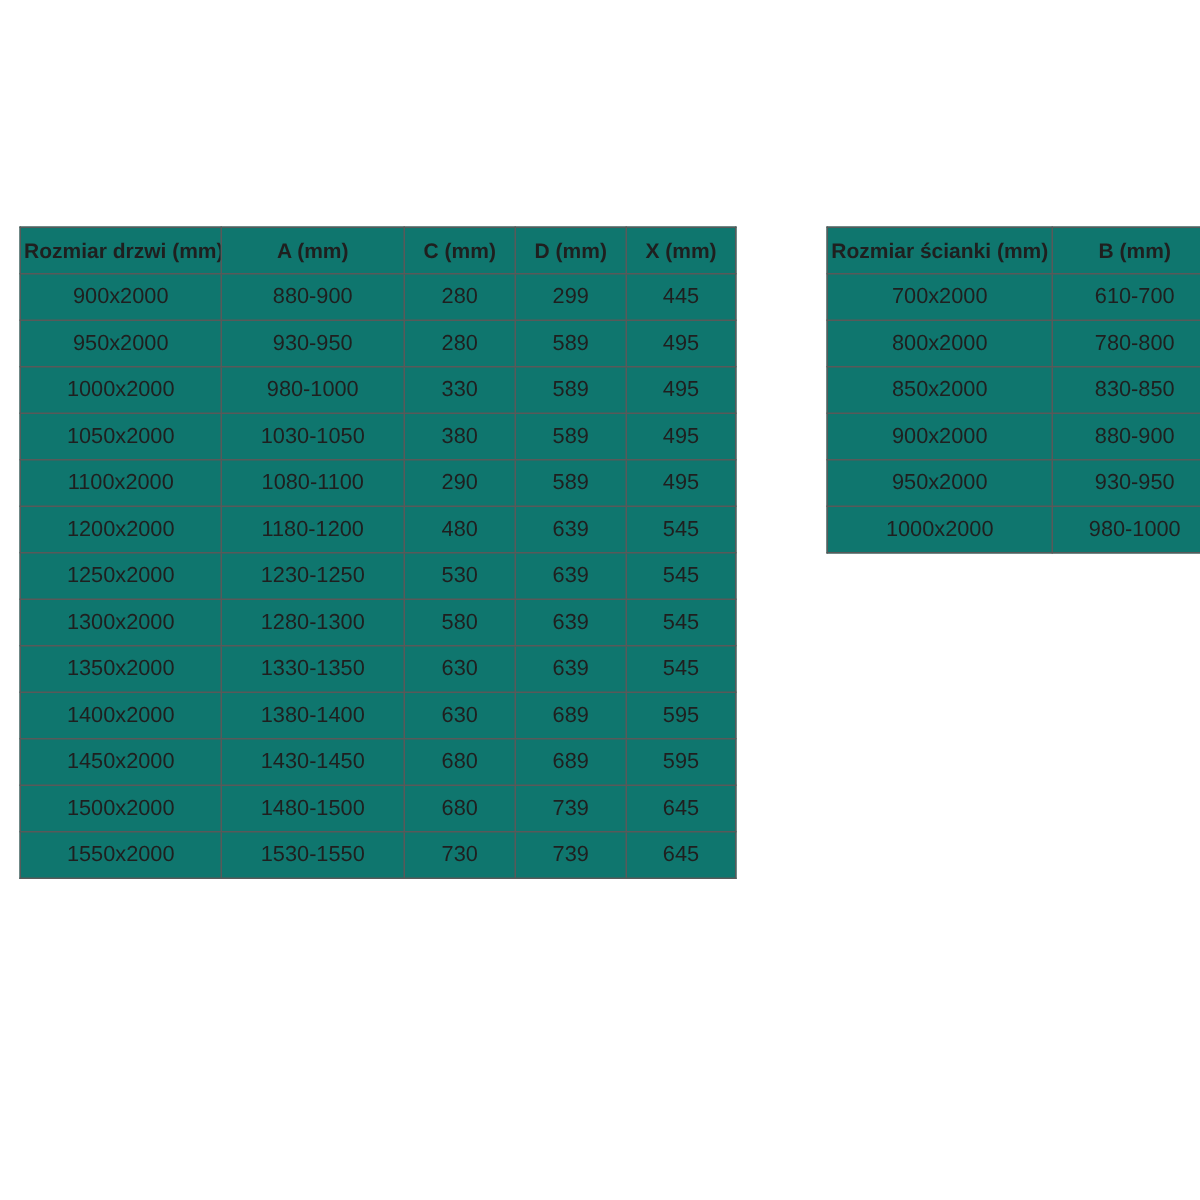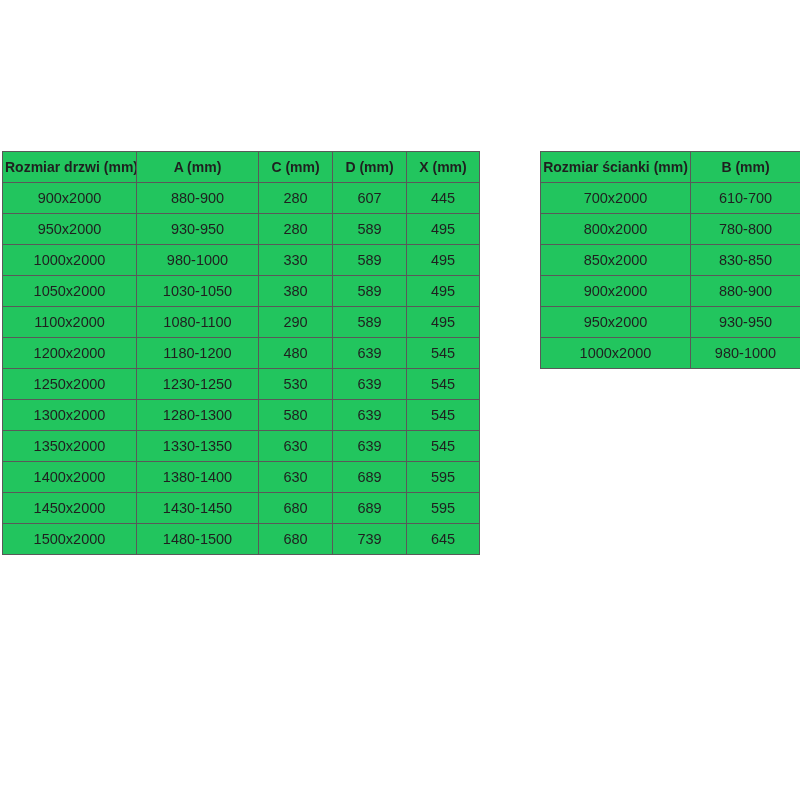--- a/index.html
+++ b/index.html
@@ -14,21 +14,22 @@
     position: relative;
     width: 800px;
     height: 800px;
     background: #ffffff;
     overflow: hidden;
   }
   table.spec {
     border-collapse: collapse;
     table-layout: fixed;
     position: absolute;
-    background: #22c55e;
+    background: #0f766e;
+    margin-left: 11px;
   }
   table.spec th, table.spec td {
     border: 1px solid #595959;
     text-align: center;
     vertical-align: middle;
     color: #1f1f1f;
     height: 30px;
     padding: 0 2px;
     overflow: hidden;
     white-space: nowrap;
@@ -81,21 +82,21 @@
           <th>C (mm)</th>
           <th>D (mm)</th>
           <th>X (mm)</th>
         </tr>
     </thead>
     <tbody>
         <tr>
           <td>900x2000</td>
           <td>880-900</td>
           <td>280</td>
-          <td>607</td>
+          <td>299</td>
           <td>445</td>
         </tr>
         <tr>
           <td>950x2000</td>
           <td>930-950</td>
           <td>280</td>
           <td>589</td>
           <td>495</td>
         </tr>
         <tr>
@@ -161,20 +162,27 @@
           <td>689</td>
           <td>595</td>
         </tr>
         <tr>
           <td>1500x2000</td>
           <td>1480-1500</td>
           <td>680</td>
           <td>739</td>
           <td>645</td>
         </tr>
+        <tr>
+          <td>1550x2000</td>
+          <td>1530-1550</td>
+          <td>730</td>
+          <td>739</td>
+          <td>645</td>
+        </tr>
       </tbody>
   </table>
 
   <table class="spec" id="walls-table">
     <colgroup>
         <col>
         <col>
       </colgroup>
     <thead>
       <tr>

